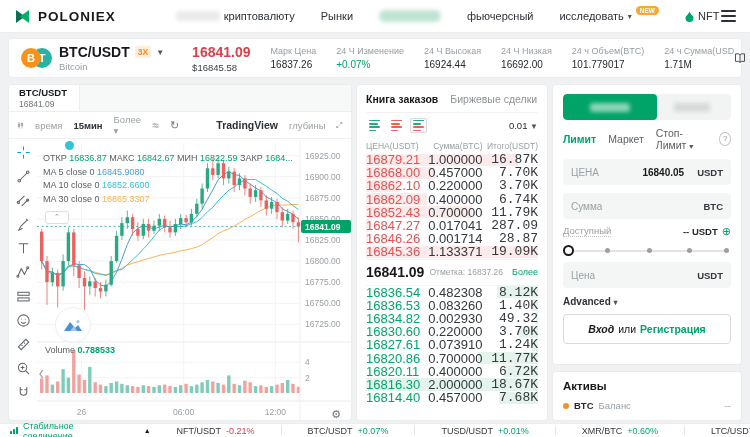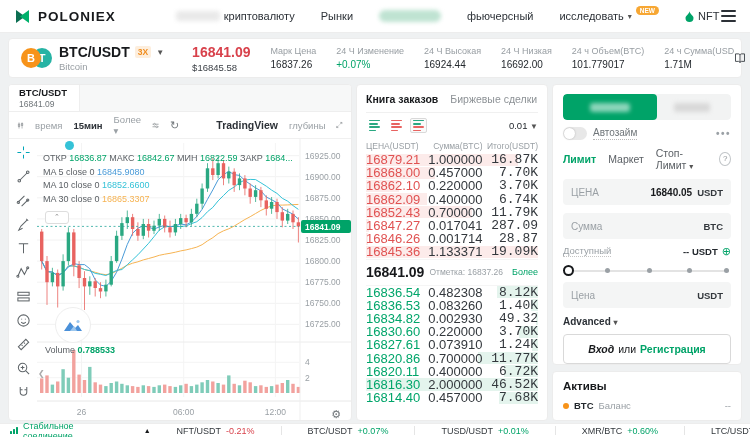--- a/index.html
+++ b/index.html
@@ -95,21 +95,21 @@
   #autoborrow-row{margin-top:7px;display:flex;align-items:center;gap:6px;}
   .switch{width:24px;height:13px;border-radius:7px;background:#e8e8e8;position:relative;cursor:pointer;}
   .switch .knob{position:absolute;left:1px;top:1px;width:11px;height:11px;border-radius:50%;background:#fff;box-shadow:0 0 2px rgba(0,0,0,.25);}
   #autoborrow-row .lbl{font-size:10px;color:#6f7579;border-bottom:1px dotted #b7b7b7;padding-bottom:1px;}
   #autoborrow-row .dots{margin-left:auto;color:#9aa0a5;font-weight:bold;letter-spacing:1.5px;font-size:10px;}
   #trade-tabs{margin-top:7px;display:flex;align-items:center;gap:12px;font-size:10.5px;color:#5c6166;}
   #trade-tabs .active{color:#00a368;font-weight:bold;}
   #trade-tabs .q{margin-left:auto;width:12px;height:12px;border:1px solid #c2c6c9;border-radius:50%;color:#8d9296;
                  font-size:8px;text-align:center;line-height:12px;}
   .inp{margin-top:8px;height:26px;background:#f4f5f5;border-radius:4px;display:flex;align-items:center;
-       padding:0 8px;font-size:10px;}
+       padding:0 8px;font-size:10px;gap:8px;}
   .inp .ph{color:#9aa0a5;}
   .inp .val{margin-left:auto;font-weight:bold;color:#17191c;}
   .inp .unit{color:#33383d;margin-left:5px;font-weight:bold;font-size:9.5px;}
   .inp .unit-only{margin-left:auto;color:#33383d;font-weight:bold;font-size:9.5px;}
   #avail-row{margin-top:6px;display:flex;align-items:center;font-size:9.5px;}
   #avail-row .lbl{color:#9aa0a5;border-bottom:1px dotted #c5c5c5;}
   #avail-row .rv{margin-left:auto;color:#24292e;font-weight:bold;}
   #avail-row .plus{color:#00a368;margin-left:4px;font-size:11px;line-height:10px;}
   #slider{margin-top:7px;position:relative;height:13px;}
   #slider .track{position:absolute;left:2px;right:2px;top:6px;height:1.5px;background:#e3e3e3;}
@@ -676,46 +676,39 @@
       <div class="obrow">
         <div class="depth" style="right:0;width:20.0%;background:#e4f4ed"></div>
         <span class="pr" style="color:#00a56a">16820.11</span>
         <span class="am">0.400000</span>
         <span class="tt">6.72K</span>
       </div>
       <div class="obrow">
         <div class="depth" style="right:0;width:100.0%;background:#e4f4ed"></div>
         <span class="pr" style="color:#00a56a">16816.30</span>
         <span class="am">2.000000</span>
-        <span class="tt">46.52K</span>
+        <span class="tt">18.67K</span>
       </div>
       <div class="obrow">
         <div class="depth" style="right:0;width:22.8%;background:#e4f4ed"></div>
         <span class="pr" style="color:#00a56a">16814.40</span>
         <span class="am">0.457000</span>
         <span class="tt">7.68K</span>
       </div>
     </div>
 </div>
 
 <div id="trade-card" class="card">
   <div id="bs-btns">
     <div id="buy-btn">
       <span class="redact" style="width:40px;height:9px;background:rgba(255,255,255,.55);"></span>
     </div>
     <div id="sell-btn">
       <span class="redact" style="width:36px;height:9px;background:#d8d8d8;"></span>
     </div>
-  </div>
-  <div id="autoborrow-row">
-    <div class="switch">
-        <div class="knob"></div>
-      </div>
-    <span class="lbl">Автозайм</span>
-    <span class="dots">•••</span>
   </div>
   <div id="trade-tabs">
     <span class="active">Лимит</span>
     <span>Маркет</span>
     <span><span>Стоп-Лимит</span> <span class="caret">▾</span></span>
     <span class="q">?</span>
   </div>
   <div class="inp">
     <span class="ph">ЦЕНА</span>
     <span class="val">16840.05</span>

